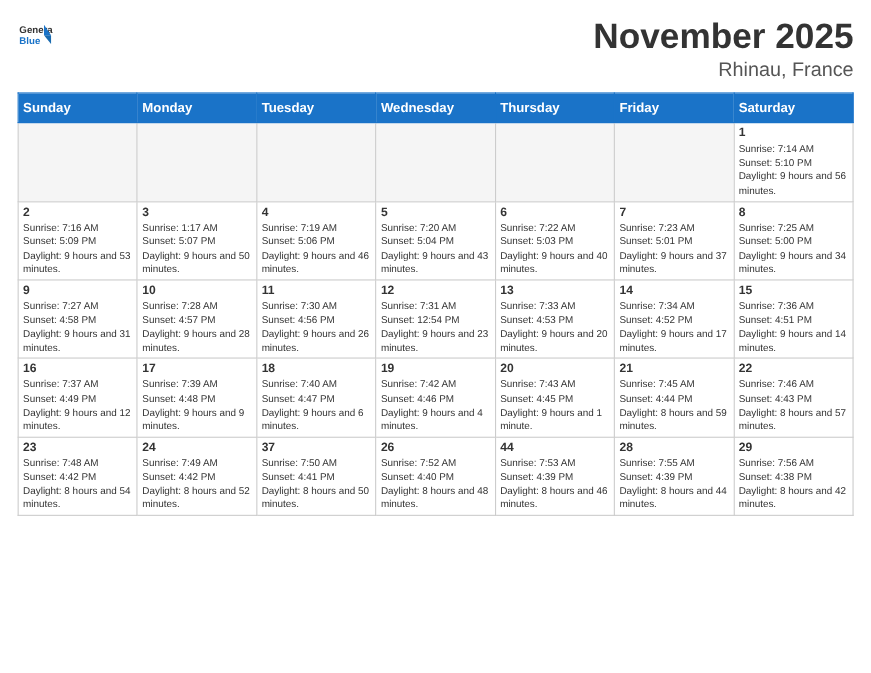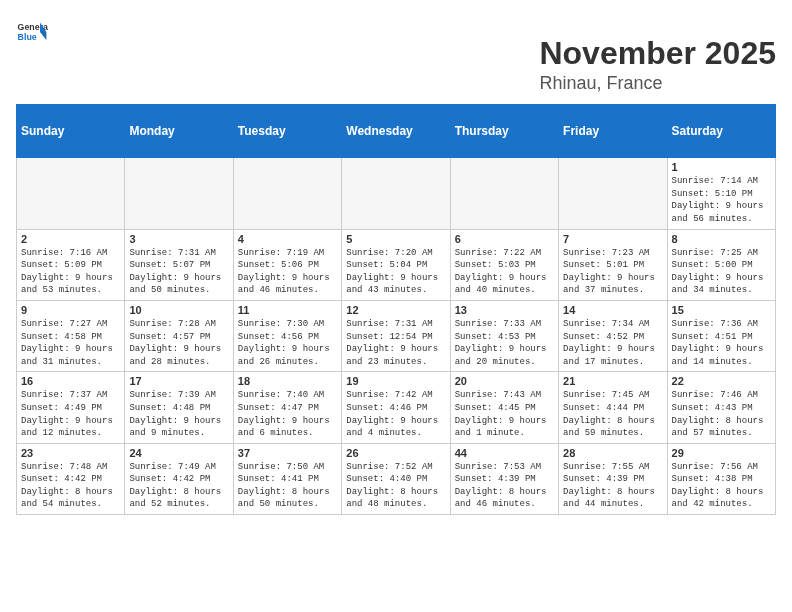--- a/index.html
+++ b/index.html
@@ -25,22 +25,21 @@
     .logo {
       display: flex;
       align-items: center;
       gap: 4px;
     }
     .logo-icon {
       width: 32px;
       height: 32px;
     }
     .title-block {
-      text-align: left;
-      margin-top: 20px;
+      text-align: right;
     }
     .month-title {
       font-size: 32px;
       font-weight: bold;
       color: #333;
       line-height: 1.1;
     }
     .location {
       font-size: 18px;
       color: #555;
@@ -49,21 +48,21 @@
     .calendar {
       width: 100%;
       border-collapse: collapse;
       border: 1px solid #ccc;
     }
     .calendar th {
       background: #1a73c8;
       color: #fff;
       font-size: 12px;
       font-weight: bold;
-      padding: 19px 4px;
+      padding: 6px 4px;
       text-align: left;
       border: 1px solid #1a73c8;
     }
     .calendar td {
       border: 1px solid #ccc;
       vertical-align: top;
       padding: 3px 4px;
       font-size: 9.5px;
       color: #333;
       width: calc(100% / 7);
@@ -76,21 +75,20 @@
     .day-number {
       font-size: 11px;
       font-weight: bold;
       display: block;
       margin-bottom: 2px;
     }
     .day-info {
       font-size: 9px;
       line-height: 1.4;
       color: #333;
-      font-family: Liberation Mono, monospace;
     }
   </style>
 </head>
 <body>
 
 <div class="page">
   <div class="header">
     <div class="logo">
       <svg class="logo-icon" viewBox="0 0 40 40" xmlns="http://www.w3.org/2000/svg">
         <text x="2" y="18" font-size="11" font-weight="bold" fill="#333" font-family="Arial">General</text>
@@ -134,21 +132,21 @@
         </tr>
         <tr>
           <td>
             <span class="day-number">2</span>
             <div class="day-info">Sunrise: 7:16 AM
 Sunset: 5:09 PM
 Daylight: 9 hours and 53 minutes.</div>
           </td>
           <td>
             <span class="day-number">3</span>
-            <div class="day-info">Sunrise: 7:31 AM
+            <div class="day-info">Sunrise: 1:17 AM
 Sunset: 5:07 PM
 Daylight: 9 hours and 50 minutes.</div>
           </td>
           <td>
             <span class="day-number">4</span>
             <div class="day-info">Sunrise: 7:19 AM
 Sunset: 5:06 PM
 Daylight: 9 hours and 46 minutes.</div>
           </td>
           <td>

